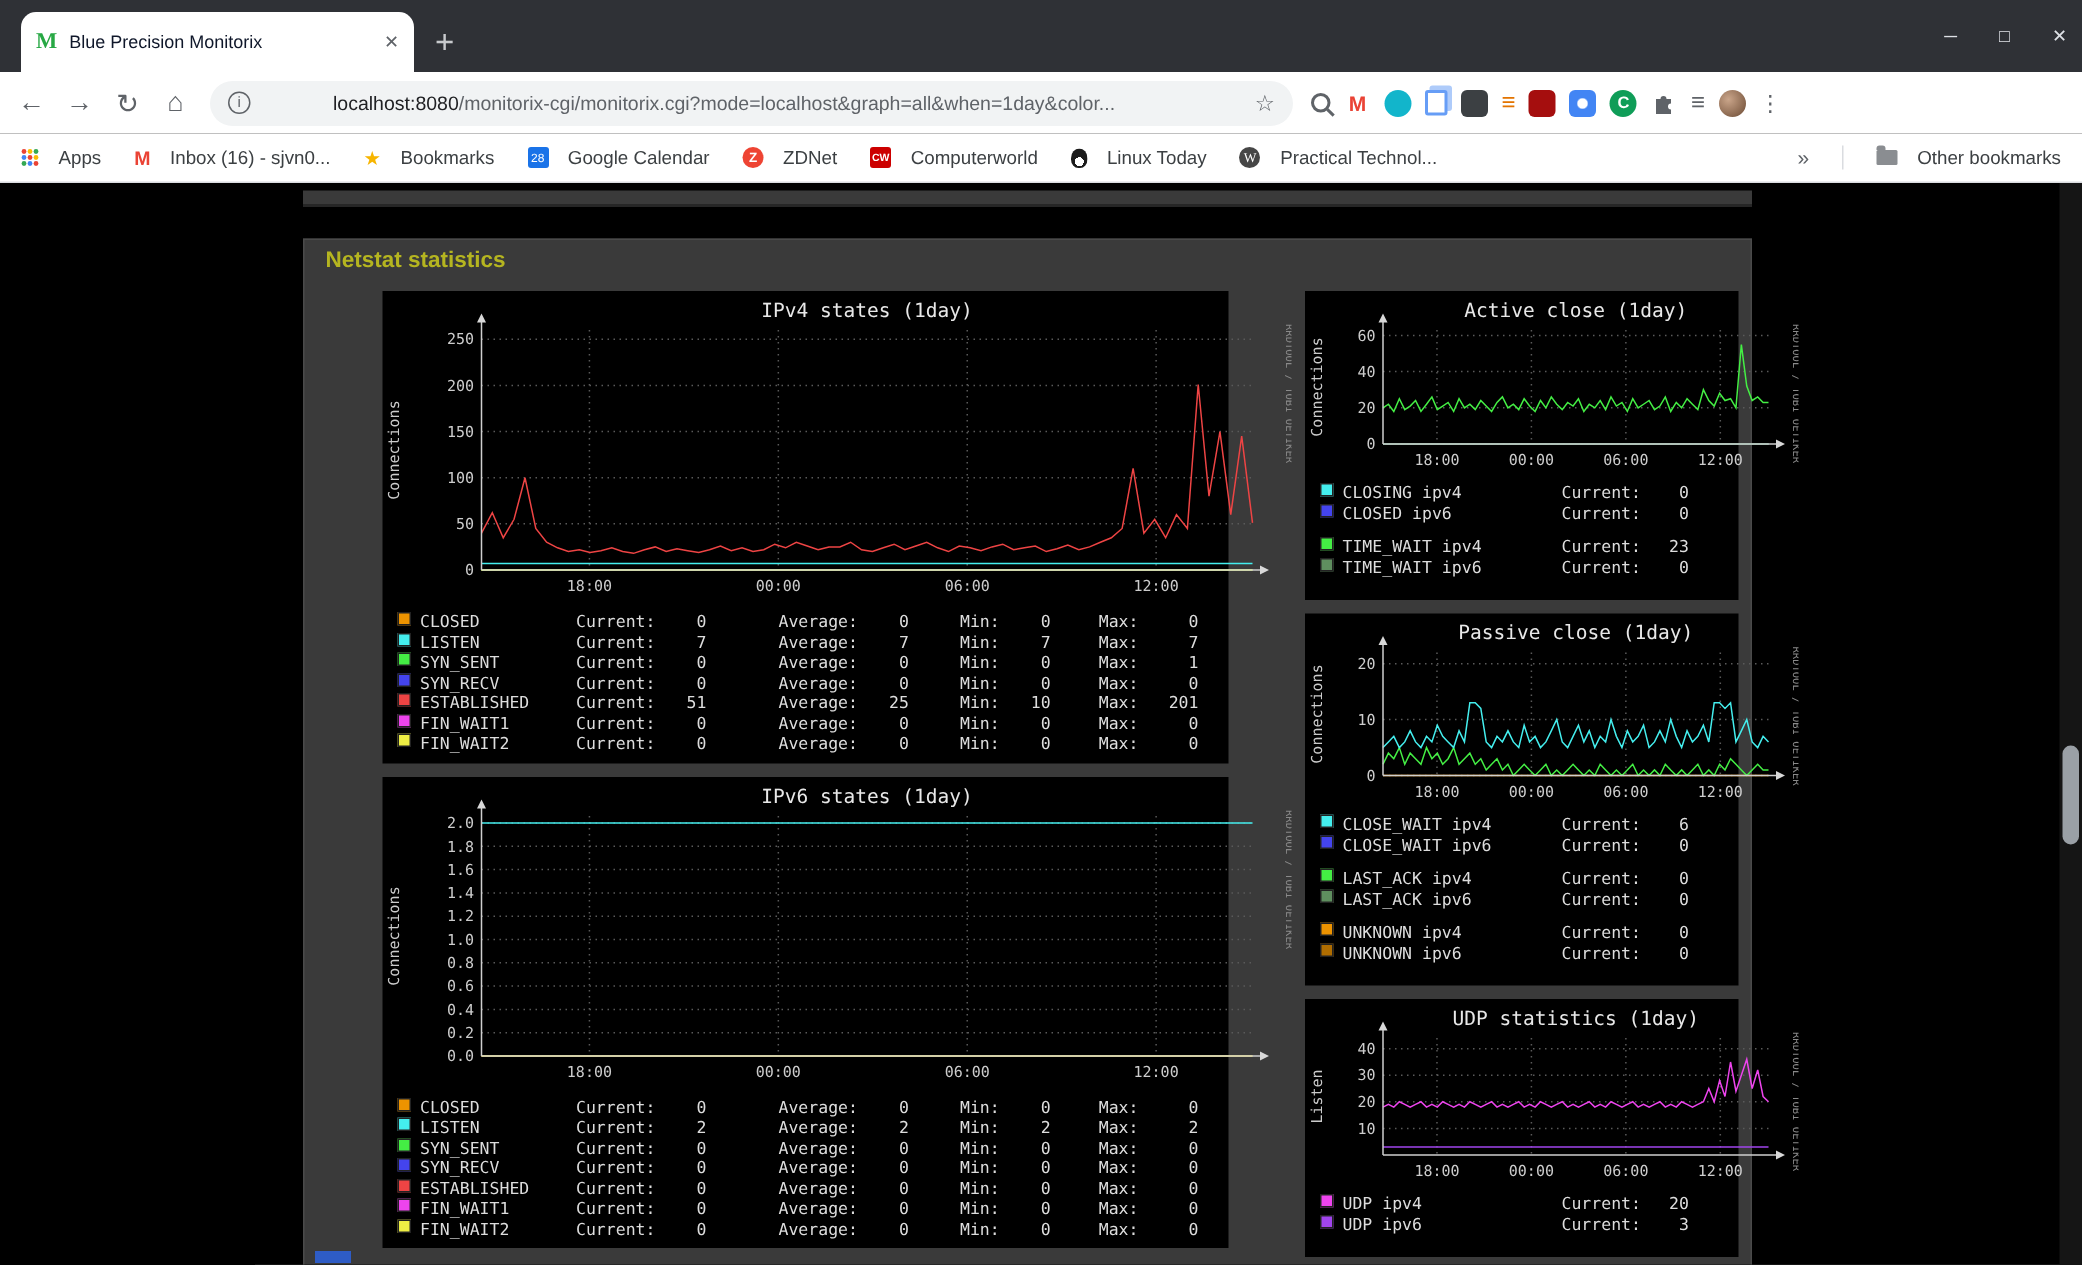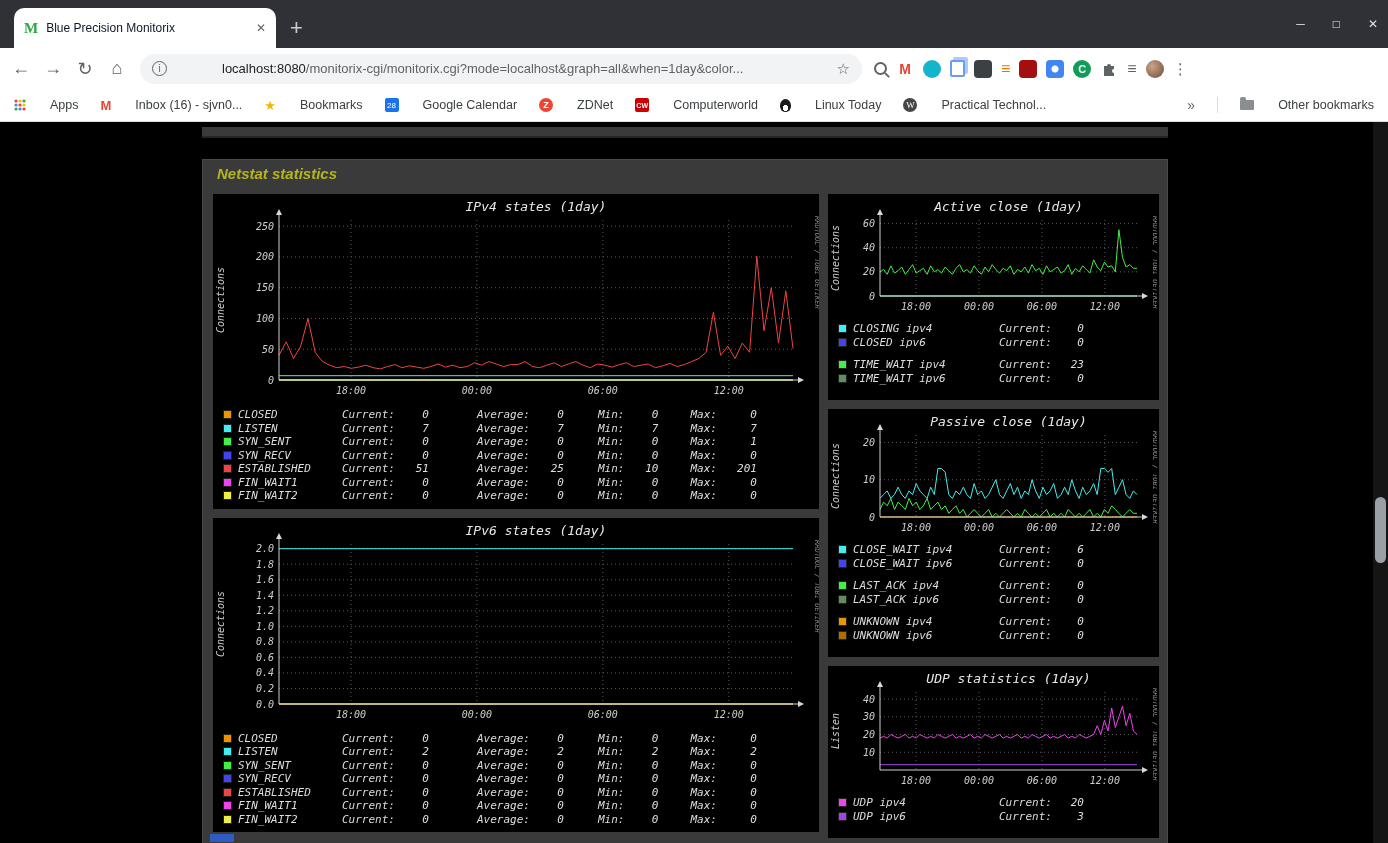--- a/index.html
+++ b/index.html
@@ -21,48 +21,48 @@
   .omni-url{font-size:13px;color:#5f6368;white-space:nowrap;overflow:hidden;flex:1;margin-left:46px;}
   .omni-url b{color:#202124;font-weight:normal;}
   .omni-star{color:#5f6368;font-size:15px;flex:none;}
   .ext-icons{display:flex;align-items:center;gap:9px;margin-left:10px;}
   .ext{width:18px;height:18px;border-radius:4px;display:flex;align-items:center;justify-content:center;font-size:11px;color:#fff;font-weight:bold;flex:none;}
   .mag{width:9px;height:9px;border:2px solid #5f6368;border-radius:50%;position:relative;flex:none;}
   .mag::after{content:'';position:absolute;width:6px;height:2px;background:#5f6368;transform:rotate(45deg);right:-5px;bottom:-3px;}
   .glyph{color:#5f6368;font-size:16px;flex:none;}
 
   .bmbar{height:33px;background:#fff;display:flex;align-items:center;padding:0 14px;gap:22px;font-size:12.5px;color:#3c4043;border-bottom:1px solid #dadce0;box-sizing:border-box;}
-  .bm{display:flex;align-items:center;gap:24px;white-space:nowrap;}
+  .bm{display:flex;align-items:center;gap:13px;white-space:nowrap;}
   .gm{color:#ea4335;font-weight:bold;font-size:13px;}
   .bstar{color:#f7b500;font-size:13px;}
   .cal{width:14px;height:14px;background:#1a73e8;color:#fff;font-size:8px;display:flex;align-items:center;justify-content:center;border-radius:2px;}
   .zd{width:14px;height:14px;background:#e43;color:#fff;font-size:9px;font-weight:bold;display:flex;align-items:center;justify-content:center;border-radius:50%;}
   .cw{width:14px;height:14px;background:#c00;color:#fff;font-size:7px;font-weight:bold;display:flex;align-items:center;justify-content:center;border-radius:2px;}
   .penguin{width:11px;height:13px;background:radial-gradient(ellipse 45% 38% at 50% 68%, #fff 0 60%, rgba(0,0,0,0) 61%), #1b1b1b;border-radius:50% 50% 45% 45%;}
   .wp{width:14px;height:14px;background:#464646;color:#fff;font-size:9px;display:flex;align-items:center;justify-content:center;border-radius:50%;font-family:"Liberation Serif",serif;}
   .bm-flex{flex:1;}
   .bm-chev{color:#5f6368;font-size:14px;}
   .vsep{width:1px;height:16px;background:#dadce0;}
   .folder{width:14px;height:10px;background:#8a8d91;border-radius:1px;position:relative;}
   .folder::before{content:'';position:absolute;top:-3px;left:0;width:6px;height:3px;background:#8a8d91;border-radius:2px 2px 0 0;}
 
   
-  .page{position:absolute;top:122px;left:0;width:1388px;height:721px;background:#000;font-style:italic;}
+  .page{position:absolute;top:122px;left:0;width:1388px;height:721px;background:#000;}
   .mx-remnant{position:absolute;left:202px;top:5px;width:966px;height:11px;background:#3a3a3a;border-bottom:2px solid #262626;box-sizing:border-box;}
   .mx{position:absolute;left:202px;top:37px;width:966px;background:#3a3a3a;border:1px solid #4a4a4a;box-sizing:border-box;}
   .mx-title{height:27px;line-height:27px;padding-left:14px;font-weight:bold;font-size:15px;color:#b5b520;}
   .mx-body{display:flex;gap:9px;padding:7px 10px 10px;align-items:flex-start;}
   .col-left{display:flex;flex-direction:column;gap:9px;width:606px;flex:none;}
   .col-right{display:flex;flex-direction:column;gap:9px;width:331px;flex:none;}
-  .panel{background:#000;padding:2px 0 6px;}
+  .panel{background:#000;padding:2px 0 6px;margin-left:42px;}
   .panel svg{display:block;}
   .panel svg text{font-family:"DejaVu Sans Mono",monospace;}
 
   .legend,.clegend{font-family:"DejaVu Sans Mono",monospace;font-size:11px;color:#ddd;margin-top:2px;}
-  .lrow{display:flex;align-items:center;height:13.5px;line-height:13.5px;}
+  .lrow{display:flex;height:13.5px;line-height:13.5px;}
   .sw{width:9px;height:9px;margin:0 6px 0 10px;flex:none;border:1px solid #222;box-sizing:border-box;}
   .lname{width:104px;flex:none;}
   .llab{margin-right:4px;flex:none;}
   .lval{width:30px;text-align:right;flex:none;}
   .v0{margin-right:48px;}
   .v1{margin-right:34px;}
   .v2{margin-right:32px;}
   .v3{width:36px;}
   .cname{width:146px;flex:none;}
   .cval{width:28px;text-align:right;flex:none;}

